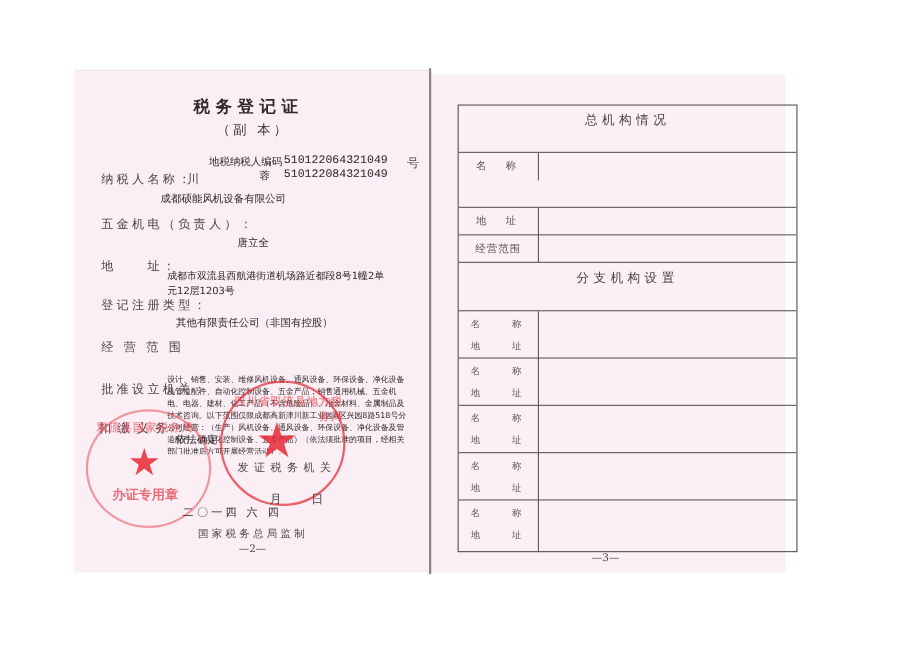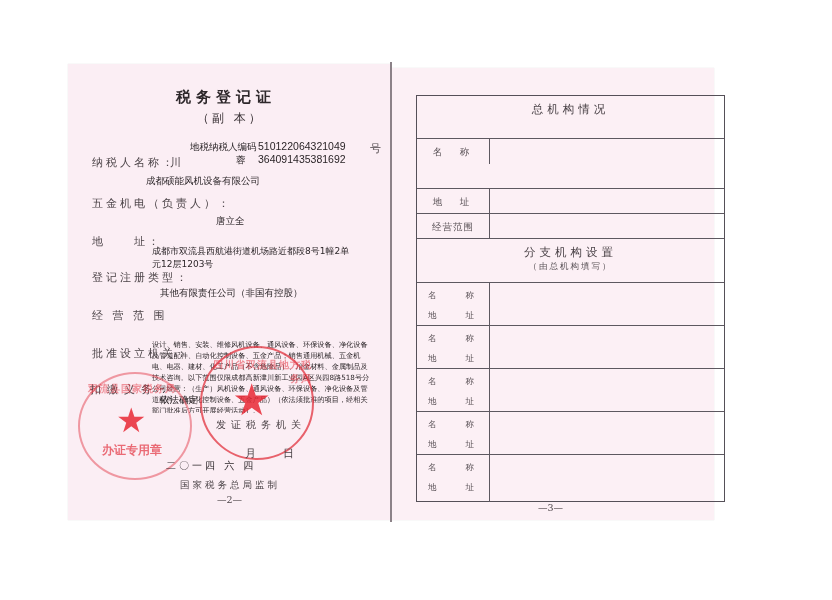--- a/index.html
+++ b/index.html
@@ -13,21 +13,21 @@
   }
   #left-page { left:68px; top:64px; width:322px; height:456px; }
   #right-page { left:392px; top:68px; width:322px; height:452px; background:#fcf0f5; }
   .fold { position:absolute; left:390px; top:62px; width:2px; height:460px; background:#8c8288; }
 
   .abs { position:absolute; white-space:nowrap; }
   .title { font-size:15px; font-weight:bold; letter-spacing:5px; color:#2e282b; }
   .sub { font-size:12px; letter-spacing:3px; color:#3a3236; }
   .label { font-size:11px; letter-spacing:3px; color:#4c4448; }
   .val { font-family:"DejaVu Sans", sans-serif; font-size:9.5px; color:#2c2629; }
-  .num { font-family:Liberation Sans, sans-serif; font-size:10.5px; color:#2a2427; }
+  .num { font-family:Liberation Mono, monospace; font-size:10.5px; color:#2a2427; }
   .small { font-family:"DejaVu Sans", sans-serif; font-size:7.2px; line-height:11px; color:#2c2629; white-space:normal;margin-top:36px; }
   .footer { font-size:9.5px; letter-spacing:3px; color:#4c4448; }
 
   
   .stamp { position:absolute; border-radius:50%; border:2.5px solid rgba(226,50,62,0.75); }
   .stamp .star { position:absolute; color:rgba(232,40,52,0.85); }
   .stamp .ring-text { position:absolute; color:rgba(226,50,62,0.7); font-family:"DejaVu Sans", sans-serif; font-weight:bold; }
   #stamp-left { left:78px; top:372px; width:110px; height:104px; border-color:rgba(230,80,92,0.55); }
   #stamp-right { left:200px; top:346px; width:110px; height:110px; }
 
@@ -45,21 +45,21 @@
 <div class="page" id="right-page"></div>
 <div class="fold"></div>
 
 <div class="abs title" style="left:176px; top:88px;">税务登记证</div>
 <div class="abs sub" style="left:197px; top:110px;">（副 本）</div>
 
 <div class="abs val" style="left:190px; top:141px;">地税纳税人编码</div>
 <div class="abs num" style="left:258px; top:140px;">510122064321049</div>
 <div class="abs label" style="left:370px; top:141px;">号</div>
 <div class="abs val" style="left:236px; top:154px;">蓉</div>
-<div class="abs num" style="left:258px; top:153px;">364091435381692</div>
+<div class="abs num" style="left:258px; top:153px;">510122084321049</div>
 
 <div class="abs label" style="left:92px; top:155px;">纳税人名称：</div>
 <div class="abs label" style="left:170px; top:155px;">川</div>
 <div class="abs val" style="left:146px; top:175px;">成都硕能风机设备有限公司</div>
 
 <div class="abs label" style="left:92px; top:196px;">五金机电（负责人）：</div>
 <div class="abs val" style="left:216px; top:215px;">唐立全</div>
 
 <div class="abs label" style="left:92px; top:234px;">地　　址：</div>
 <div class="abs val" style="left:152px; top:245px; font-size:9px;">成都市双流县西航港街道机场路近都段8号1幢2单</div>
@@ -102,21 +102,20 @@
   </div>
   <div class="row" style="top:92px; height:25px;">
     <div class="cell-label" style="height:25px; line-height:25px;">地　址</div>
   </div>
   <div class="row" style="top:117px; height:25px;">
     <div class="cell-label" style="height:25px; line-height:25px; letter-spacing:1px;text-align:center;">经营范围</div>
   </div>
 
   <div class="row" style="top:142px; height:44px;">
     <div class="sec-title" style="top:6px;">分支机构设置</div>
-    <div class="sec-sub" style="top:22px;">（由总机构填写）</div>
   </div>
 
   <div class="row" style="top:186px; height:43px;">
     <div class="cell-label" style="height:43px; font-size:8.5px; line-height:20px; padding-top:2px;">
       <div>名　　称</div>
       <div>地　　址</div>
     </div>
   </div>
   <div class="row" style="top:229px; height:43px;">
     <div class="cell-label" style="height:43px; font-size:8.5px; line-height:20px; padding-top:2px;">

